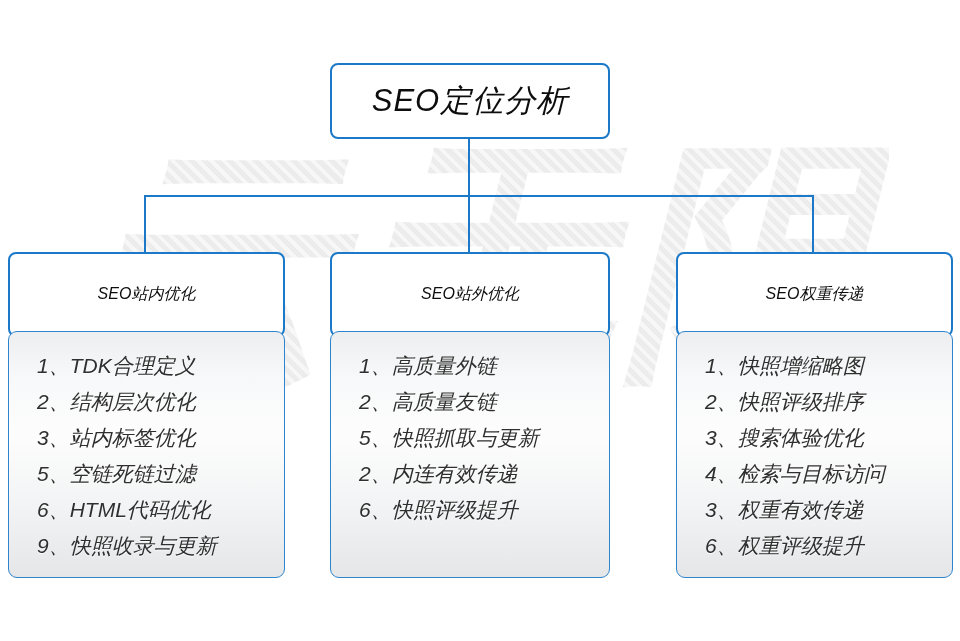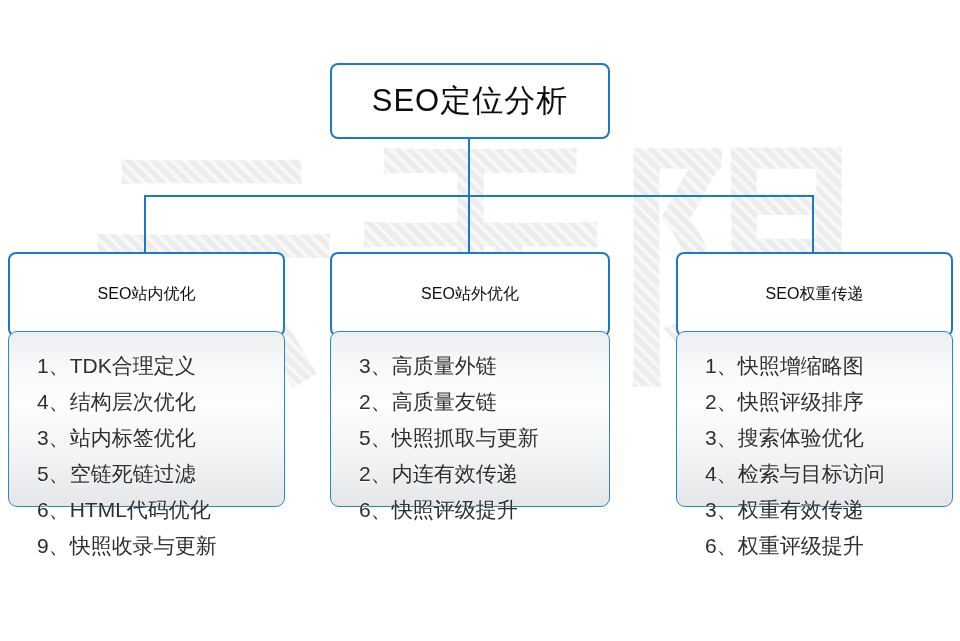--- a/index.html
+++ b/index.html
@@ -7,20 +7,21 @@
     --panel_border:#2e84cd;
     --text:#2f2f2f;
     --watermark:#ededed;
   }
   *{margin:0;padding:0;box-sizing:border-box;}
   html,body{background:#fff;}
   body{font-family:"Liberation Sans","DejaVu Sans",sans-serif;}
   .canvas{
     position:relative;width:960px;height:641px;background:#ffffff;
     overflow:hidden;
+    font-style:italic;
   }
   
   .watermark{
     position:absolute;left:88px;top:118px;
     font-size:255px;line-height:1.12;font-weight:700;
     letter-spacing:12px;white-space:nowrap;
     color:var(--watermark);
     background:repeating-linear-gradient(45deg,#ececec 0 5px,#f7f7f7 5px 9px);
     -webkit-background-clip:text;background-clip:text;
     -webkit-text-fill-color:transparent;
@@ -39,21 +40,21 @@
   }
   .node .node-label{font-size:31px;letter-spacing:1px;}
   .root-node{left:330px;top:63px;width:280px;height:76px;}
   .column{position:absolute;top:252px;z-index:2;}
   .col-header{
     position:absolute;left:0;top:0;width:100%;height:85px;
     background:#ffffff;border:2px solid var(--accent);border-radius:8px;
     display:flex;align-items:center;justify-content:center;color:#0d0d0d;
   }
   .panel{
-    position:absolute;left:0;top:79px;width:100%;height:176px;
+    position:absolute;left:0;top:79px;width:100%;height:247px;
     list-style:none;
     border:1px solid var(--panel_border);border-radius:9px;
     background:linear-gradient(180deg,#eceef0 0%,#f7f8f9 18%,#fdfdfd 42%,#f2f3f4 72%,#e4e6e8 100%);
     padding:16px 10px 0 28px;
   }
   .panel li{
     font-size:21px;line-height:36px;color:var(--text);
     text-shadow:0 1px 1px rgba(255,255,255,.95);
     white-space:nowrap;
   }
@@ -74,34 +75,34 @@
   <div class="node root-node">
     <span class="node-label">SEO定位分析</span>
   </div>
 
   <section class="column" style="left:8px;width:277px;">
     <div class="col-header">
       <span class="node-label">SEO站内优化</span>
     </div>
     <ul class="panel">
       <li>1、TDK合理定义</li>
-      <li>4、结构层次优化</li>
+      <li>2、结构层次优化</li>
       <li>3、站内标签优化</li>
       <li>5、空链死链过滤</li>
       <li>6、HTML代码优化</li>
       <li>9、快照收录与更新</li>
     </ul>
   </section>
 
   <section class="column" style="left:330px;width:280px;">
     <div class="col-header">
       <span class="node-label">SEO站外优化</span>
     </div>
     <ul class="panel">
-      <li>3、高质量外链</li>
+      <li>1、高质量外链</li>
       <li>2、高质量友链</li>
       <li>5、快照抓取与更新</li>
       <li>2、内连有效传递</li>
       <li>6、快照评级提升</li>
     </ul>
   </section>
 
   <section class="column" style="left:676px;width:277px;">
     <div class="col-header">
       <span class="node-label">SEO权重传递</span>

